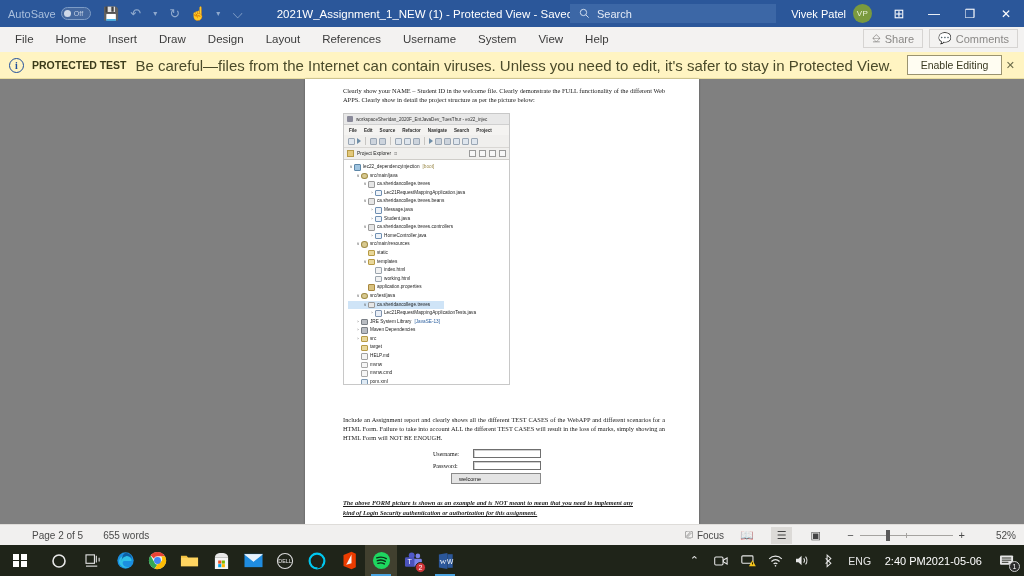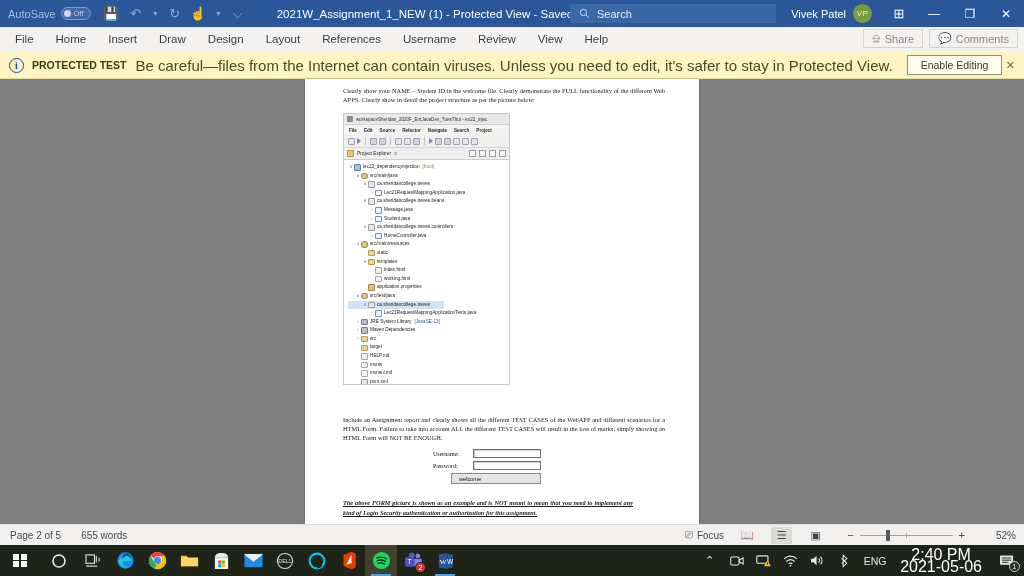--- a/index.html
+++ b/index.html
@@ -185,21 +185,21 @@
     margin-left: 18px; margin-top: 2px;
     background: #e4e4e4; border: 1px solid #8a8a8a;
     font-size: 5.6px; color: #111; padding: 1.5px 7px;
     font-family: "Liberation Sans", sans-serif;
   }
 
   
   .statusbar {
     position: absolute; top: 524px; left: 0; width: 1024px; height: 21px;
     background: #f1f0ef; display: flex; align-items: center;
-    font-size: 10px; color: #4a4a4a; border-top: 1px solid #dedcd9;
+    font-size: 10px; color: #4a4a4a; border-top: 1px solid #dedcd9; padding-left: 22px;
   }
   .sb-left { display: flex; gap: 20px; margin-left: 10px; }
   .sb-right { position: absolute; right: 8px; display: flex; align-items: center; gap: 13px; }
   .sb-ico { display: flex; align-items: center; gap: 4px; font-size: 10px; color: #4a4a4a; }
   .viewbtn {
     width: 21px; height: 17px; display: flex; align-items: center; justify-content: center;
     color: #444; font-size: 11px;
   }
   .viewbtn.active { background: #dcdad7; }
   .zoomslider { display: flex; align-items: center; gap: 0; margin: 0 2px; }
@@ -232,22 +232,22 @@
   .taskitem.cortana { width: 37px; }
   .taskitem.active-spot { background: #41402f; }
   .underline { position: absolute; bottom: 0; left: 6px; width: 20px; height: 2px; background: #4aa3e0; }
   .tray { margin-left: auto; display: flex; align-items: center; gap: 0; color: #e8e8e8; }
   .trayitem {
     width: 27px; height: 31px; display: flex; align-items: center; justify-content: center;
     font-size: 11px; color: #e6e6e6;
   }
   .traylang { width: 34px; font-size: 10.5px; }
   .clock {
-    display: flex; flex-direction: column; align-items: center; justify-content: center;
-    font-size: 16px; color: #ffffff; line-height: 12px; padding: 0 8px; min-width: 72px;
+    display: flex; flex-direction: row; align-items: center; justify-content: center;
+    font-size: 11px; color: #ffffff; line-height: 12px; padding: 0 8px; min-width: 72px;
   }
   .notif { width: 34px; height: 31px; display: flex; align-items: center; justify-content: center; position: relative; }
   .notif-badge {
     position: absolute; right: 4px; bottom: 4px; width: 11px; height: 11px; border-radius: 50%;
     background: #2b2b2b; border: 1px solid #cfcfcf; color: #fff; font-size: 7px;
     display: flex; align-items: center; justify-content: center;
   }
   .badge-red {
     position: absolute; right: 3px; bottom: 3px; width: 11px; height: 11px; border-radius: 50%;
     background: #d13438; color: #fff; font-size: 7px;
@@ -298,21 +298,21 @@
 
   <div class="ribbonbar">
     <span class="rtab first">File</span>
     <span class="rtab">Home</span>
     <span class="rtab">Insert</span>
     <span class="rtab">Draw</span>
     <span class="rtab">Design</span>
     <span class="rtab">Layout</span>
     <span class="rtab">References</span>
     <span class="rtab">Username</span>
-    <span class="rtab">Review</span>
+    <span class="rtab">System</span>
     <span class="rtab">View</span>
     <span class="rtab">Help</span>
     <div class="ribbon-right">
       <span class="rr-btn">
         <span>⎒</span>
         <span>Share</span>
       </span>
       <span class="rr-btn">
         <span>💬</span>
         <span>Comments</span>

